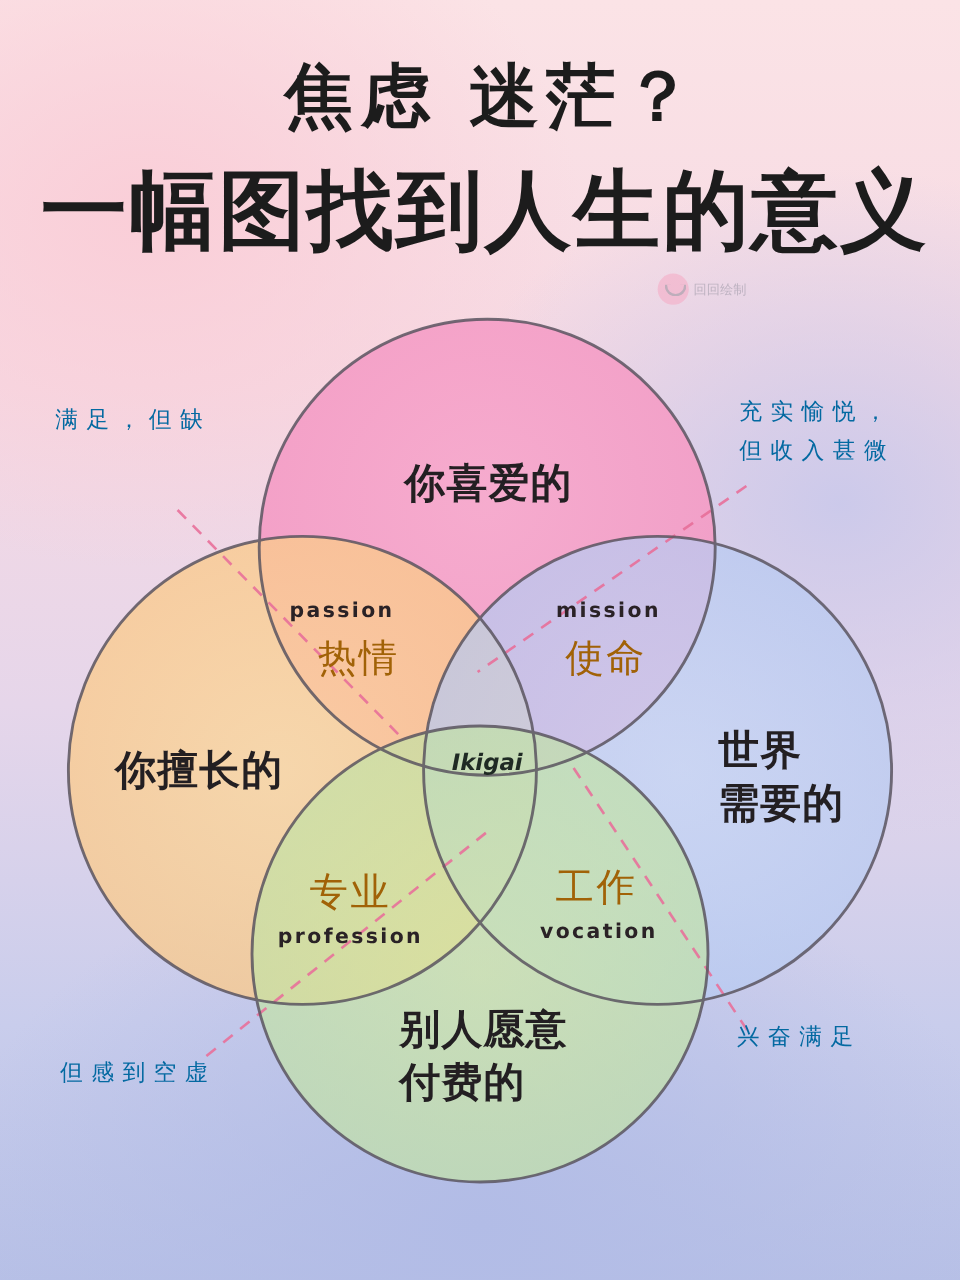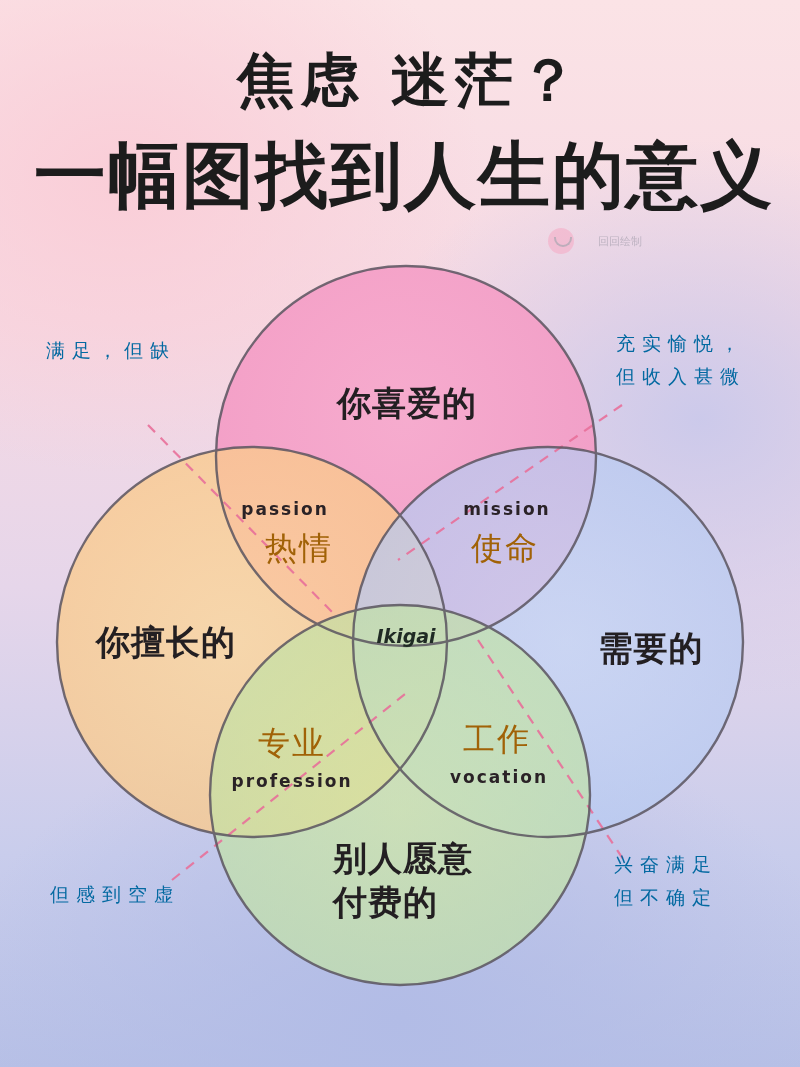--- a/index.html
+++ b/index.html
@@ -39,21 +39,21 @@
       font-size: 72px;
       letter-spacing: 2px;
       left: 4px;
     }
     .watermark {
       position: absolute;
       left: 548px;
       top: 228px;
       display: flex;
       align-items: center;
-      gap: 24px;
+      gap: 4px;
       opacity: 0.55;
     }
     .watermark .smile {
       width: 26px;
       height: 26px;
       border-radius: 50%;
       background: #f6a9c4;
       position: relative;
     }
     .watermark .smile::after {
@@ -168,20 +168,21 @@
     <circle cx="406" cy="456" r="190"></circle>
     <circle cx="252" cy="642" r="195"></circle>
     <circle cx="548" cy="642" r="195"></circle>
     <circle cx="400" cy="795" r="190"></circle>
   </g>
 </svg>
 
 <div class="label big" style="left:407px; top:403px;">你喜爱的</div>
 <div class="label big" style="left:166px; top:642px;">你擅长的</div>
 <div class="label big left-align" style="left:651px; top:648px;">
+  <div>世界</div>
   <div>需要的</div>
 </div>
 <div class="label big left-align" style="left:403px; top:880px;">
   <div>别人愿意</div>
   <div>付费的</div>
 </div>
 
 <div class="label en" style="left:285px; top:509px;">passion</div>
 <div class="label cn-mid" style="left:299px; top:549px;">热情</div>
 
@@ -201,14 +202,13 @@
 </div>
 <div class="note" style="left:616px; top:327px;">
   <div>充实愉悦，</div>
   <div>但收入甚微</div>
 </div>
 <div class="note" style="left:50px; top:878px;">
   <div>但感到空虚</div>
 </div>
 <div class="note" style="left:614px; top:848px;text-align:right;">
   <div>兴奋满足</div>
-  <div>但不确定</div>
 </div>
 
 </body></html>

